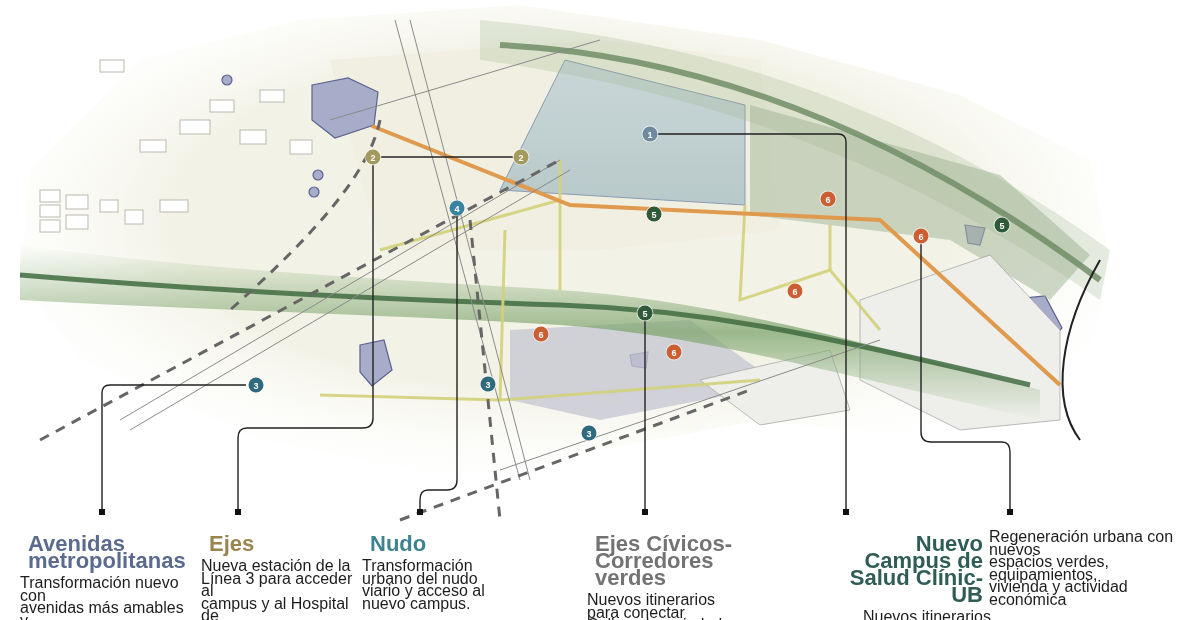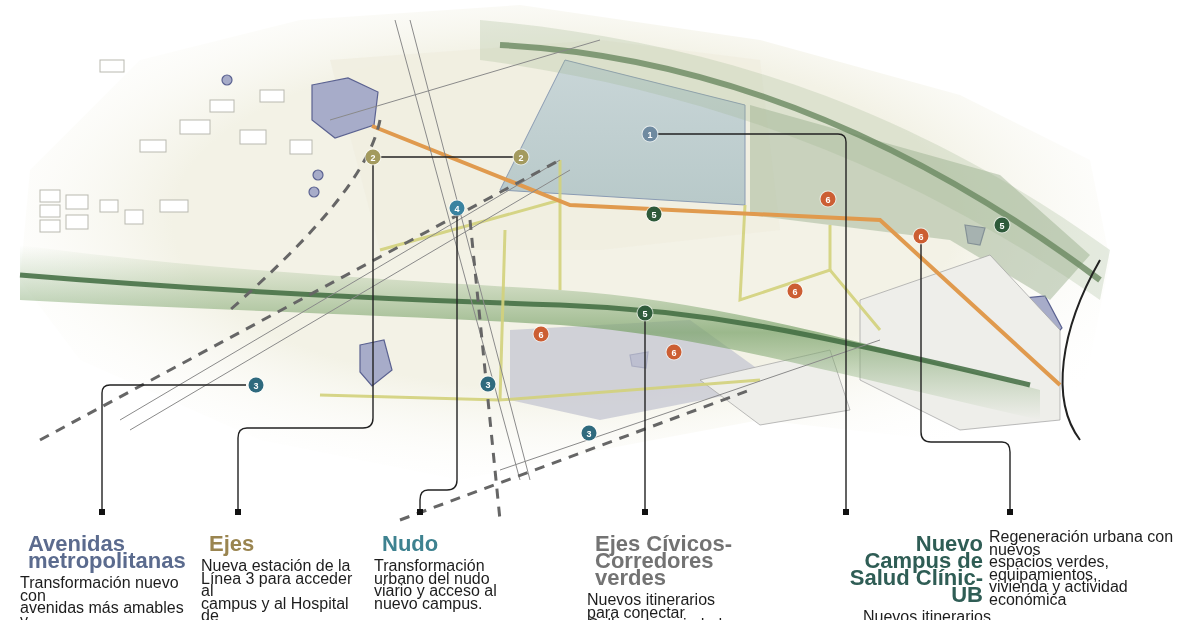--- a/index.html
+++ b/index.html
@@ -153,21 +153,21 @@
 avenidas más amables y
 sostenibles</p>
 </div>
 <div class="legend" style="left:201px;width:160px;">
   <h3 style="color:#9a8550;white-space:pre-line;">Ejes</h3>
   <p>Nueva estación de la
 Línea 3 para acceder al
 campus y al Hospital de
 Sant Joan de Déu</p>
 </div>
-<div class="legend" style="left:374px;width:130px;">
+<div class="legend" style="left:362px;width:130px;">
   <h3 style="color:#3e8290;white-space:pre-line;">Nudo</h3>
   <p>Transformación
 urbano del nudo
 viario y acceso al
 nuevo campus.</p>
 </div>
 <div class="legend" style="left:587px;width:180px;">
   <h3 style="color:#737373;white-space:pre-line;">Ejes Cívicos-
 Corredores verdes</h3>
   <p>Nuevos itinerarios

